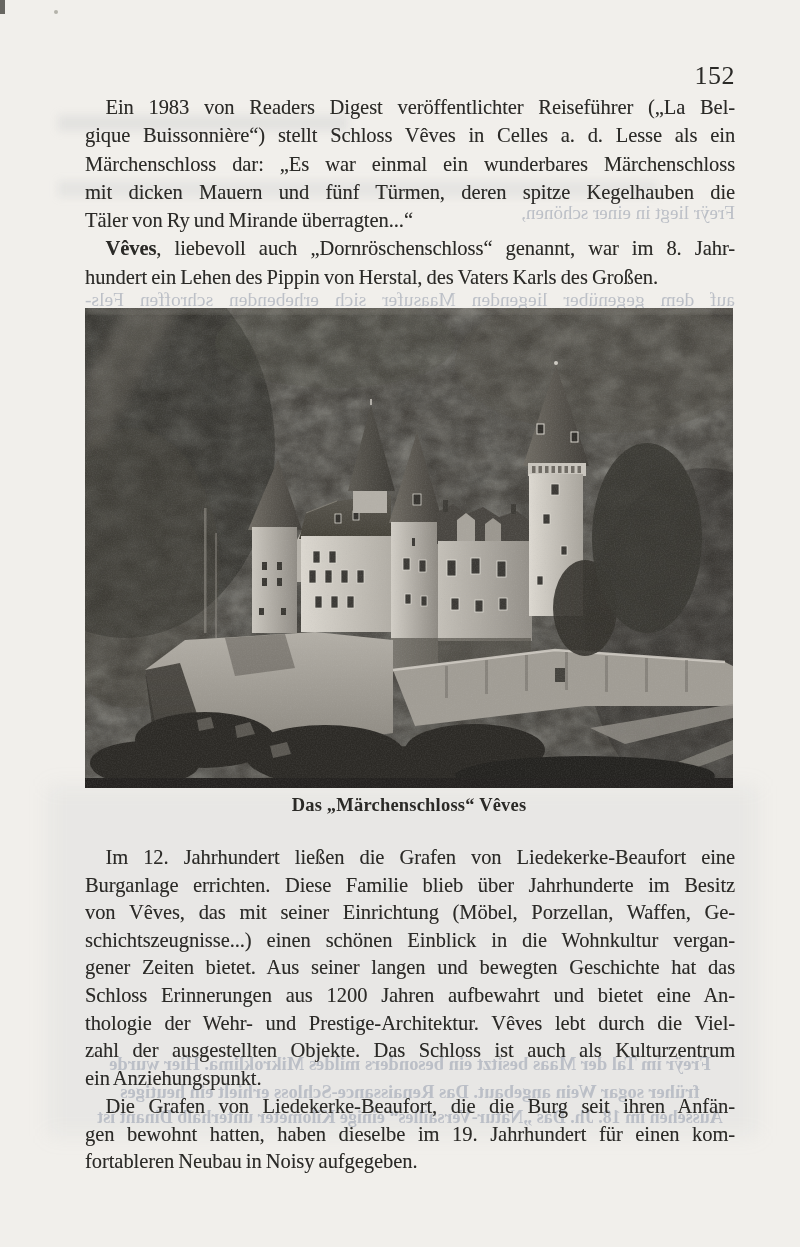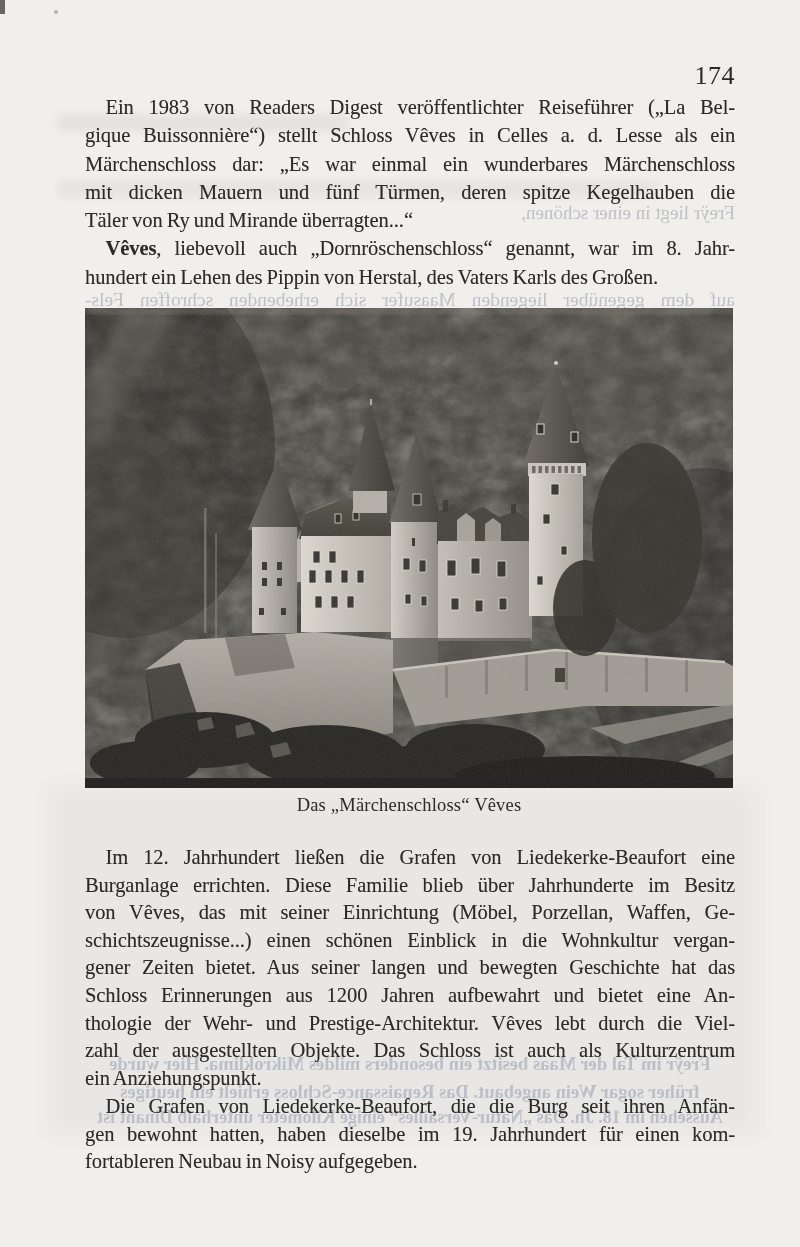--- a/index.html
+++ b/index.html
@@ -22,21 +22,21 @@
   .line{text-align:justify;text-align-last:justify;}
   .line.first{text-indent:22px;}
   .line.last{text-align-last:left;}
   .pagenum{
     position:absolute;left:85px;top:61px;width:650px;text-align:right;
     font-size:26px;letter-spacing:0.5px;
   }
   .photo{position:absolute;left:85px;top:308px;width:648px;height:480px;}
   .caption{
     position:absolute;left:85px;top:795px;width:648px;text-align:center;
-    font-weight:normal;font-size:18.5px;letter-spacing:0.2px;
+    font-weight:bold;font-size:18.5px;letter-spacing:0.2px;
   }
   .bleed{
     position:absolute;transform:scaleX(-1);color:#b7bbc4;opacity:.9;
     font-family:"Liberation Serif","DejaVu Serif",serif;
   }
   #bleed-1{left:420px;top:202px;width:315px;font-size:19px;white-space:nowrap;}
   #bleed-2{left:85px;top:289px;width:650px;font-size:19.5px;text-align:justify;text-align-last:justify;}
   #bleed-3{left:85px;top:1054px;width:650px;text-align:center;font-weight:bold;font-size:18.5px;white-space:nowrap;}
   #bleed-4{left:85px;top:1082px;width:650px;text-align:center;font-weight:bold;font-size:18.5px;white-space:nowrap;}
   #bleed-5{left:85px;top:1107px;width:650px;text-align:center;font-weight:bold;font-size:18px;white-space:nowrap;}
@@ -51,21 +51,21 @@
 <body>
 
 <div class="page">
 
   <div id="speck-tl"></div>
   <div id="speck-dot"></div>
   <div id="streak-1" class="streak"></div>
   <div id="streak-2" class="streak"></div>
   <div id="midband" class="streak"></div>
 
-  <div class="pagenum">174</div>
+  <div class="pagenum">152</div>
 
   <div class="bleed" id="bleed-1">Freÿr liegt in einer schönen,</div>
   <div class="bleed" id="bleed-2">auf dem gegenüber liegenden Maasufer sich erhebenden schroffen Fels-</div>
   <div class="bleed" id="bleed-3">Freÿr im Tal der Maas besitzt ein besonders mildes Mikroklima. Hier wurde</div>
   <div class="bleed" id="bleed-4">früher sogar Wein angebaut. Das Renaissance-Schloss erhielt ein heutiges</div>
   <div class="bleed" id="bleed-5">Aussehen im 18. Jh. Das „Natur-Versailles“ einige Kilometer unterhalb Dinant ist</div>
 
   <div class="body-text" id="block-top">
       <div class="line first">Ein 1983 von Readers Digest veröffentlichter Reiseführer („La Bel-</div>
       <div class="line">gique Buissonnière“) stellt Schloss Vêves in Celles a. d. Lesse als ein</div>

